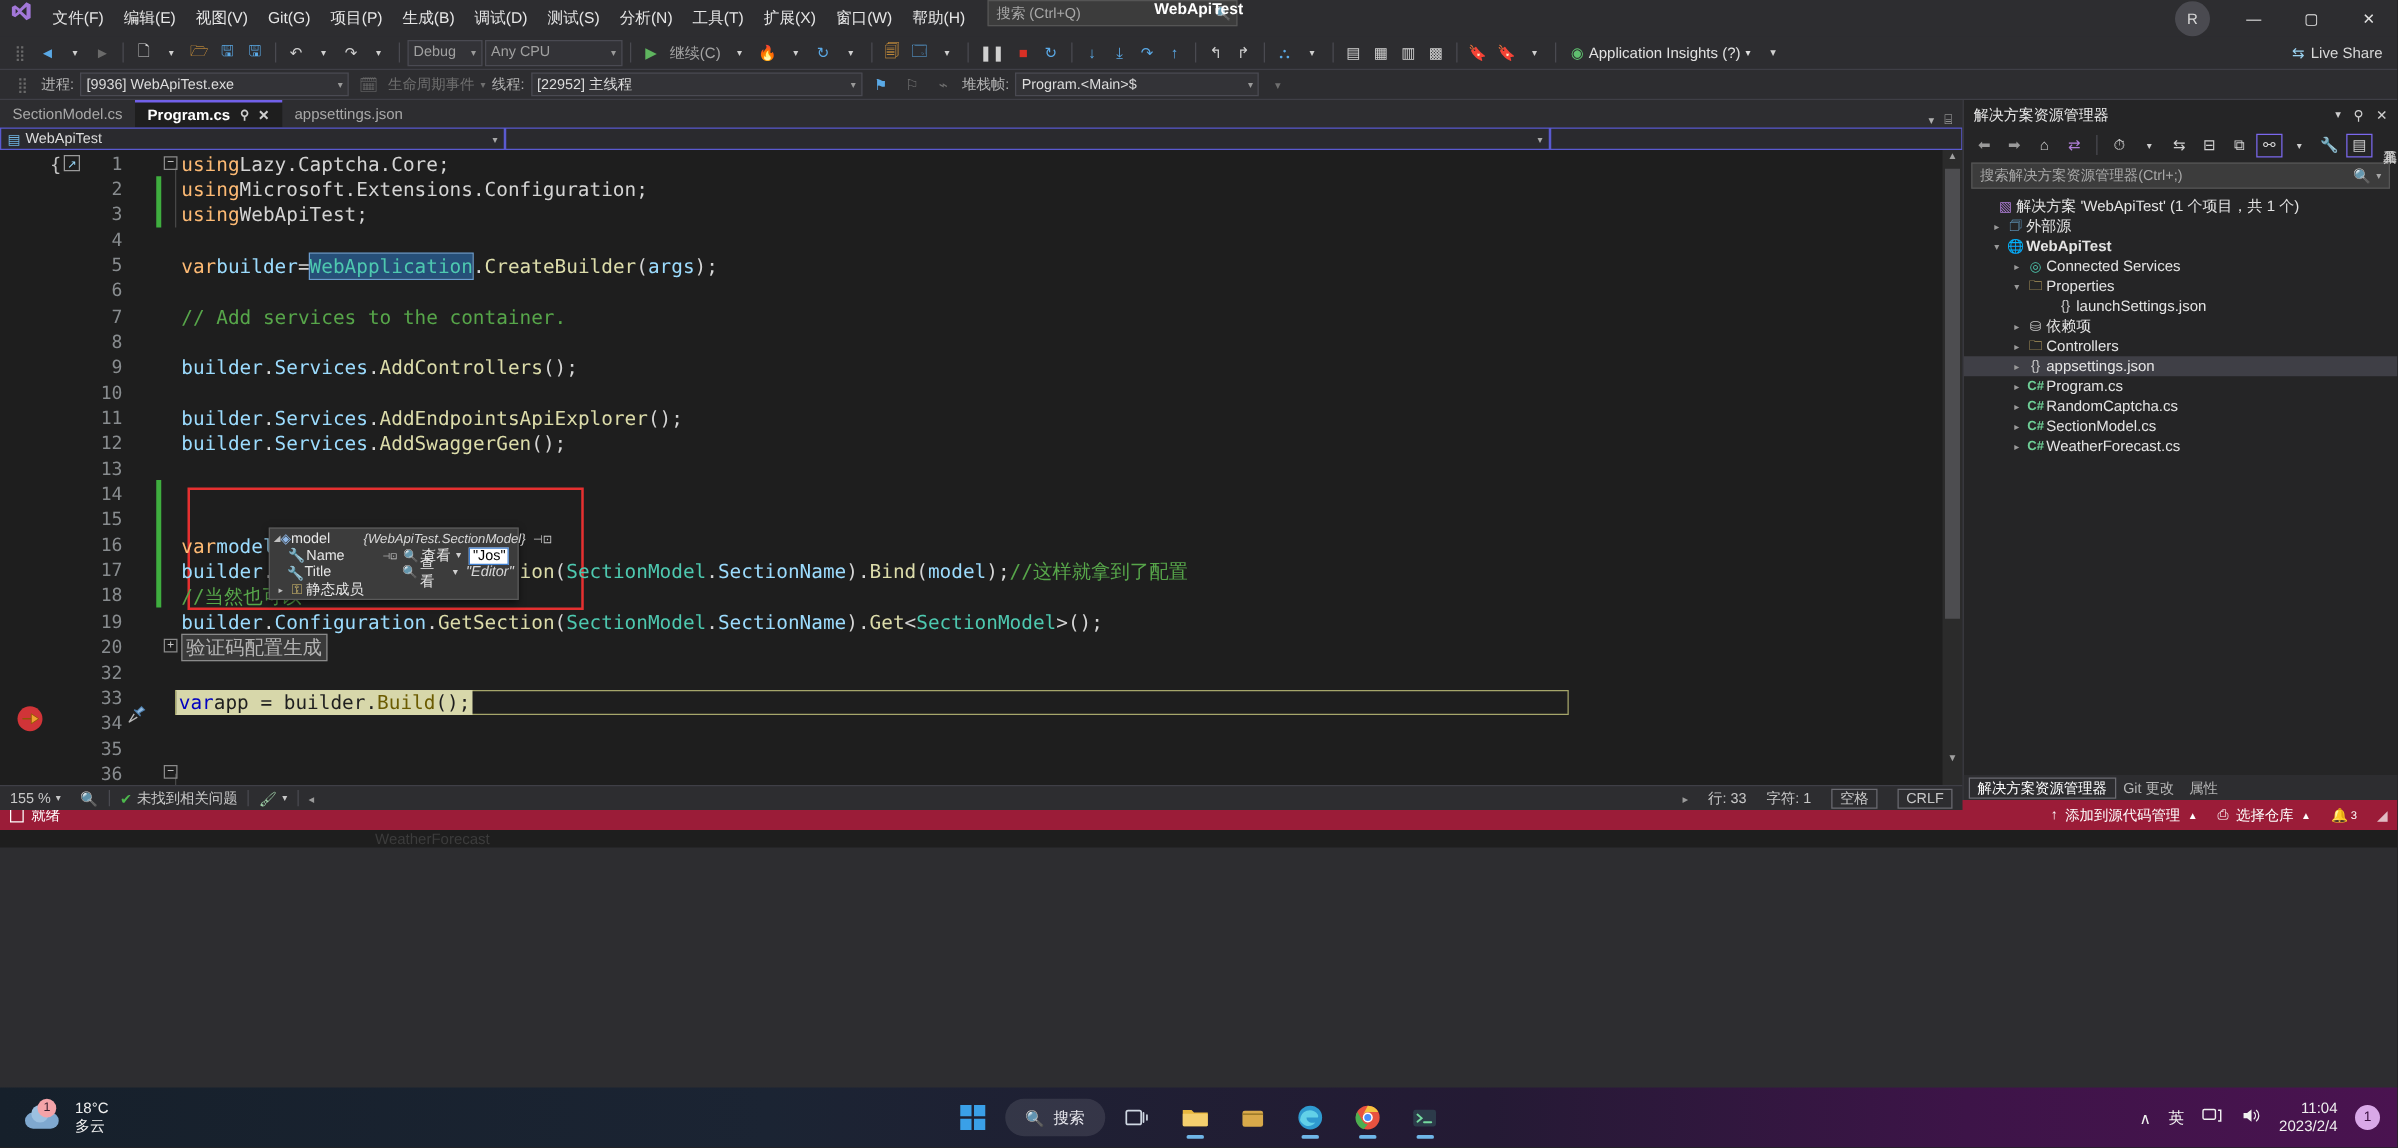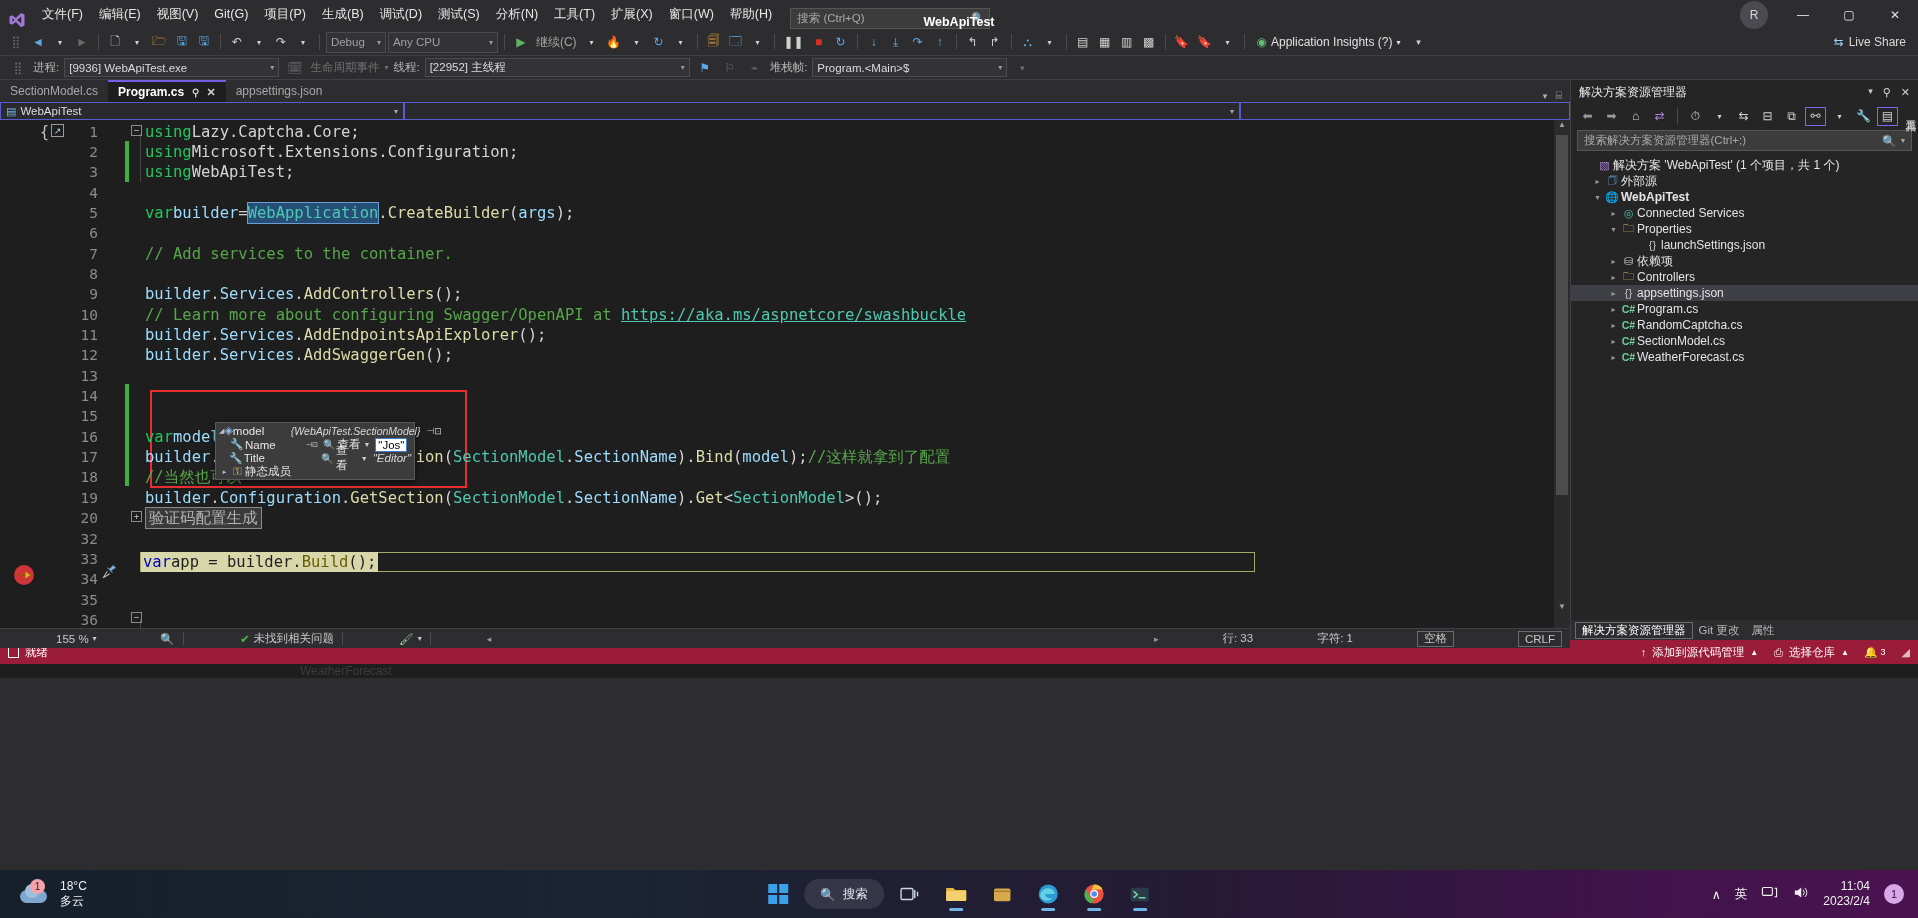--- a/index.html
+++ b/index.html
@@ -1,21 +1,21 @@
 <!DOCTYPE html>
 <html><head>
 <meta charset="utf-8">
 <style>
   * { box-sizing: border-box; margin:0; padding:0; }
   html,body{ width:1918px; height:918px; overflow:hidden; background:#1e1e1e;
     font-family:"Liberation Sans", sans-serif; color:#f1f1f1; }
   .app { position:relative; width:1918px; height:918px; background:#2d2d30; }
 
   
-  .titlebar{ height:29px; background:#2d2d30; display:flex; align-items:flex-end; position:relative; }
+  .titlebar{ height:29px; background:#2d2d30; display:flex; align-items:flex-start; position:relative; }
   .vs-logo{ width:34px; display:flex; justify-content:center; align-items:center; color:#a277d8; font-size:16px; }
   .menu{ display:flex; align-items:center; height:29px; }
   .menu-item{ padding:0 8px; font-size:12.5px; color:#e6e6e6; line-height:29px; white-space:nowrap; }
   .searchbox{ margin-left:10px; width:200px; height:21px; background:#3c3c3c; border:1px solid #555;
      display:flex; align-items:center; font-size:11.5px; color:#a8a8a8; padding-left:6px; position:relative; }
   .searchbox .mag{ position:absolute; right:4px; color:#c8c8c8; font-size:11px; }
   .title-center{ position:absolute; left:0; right:0; text-align:center; font-size:12.5px; font-weight:bold;
      color:#ffffff; pointer-events:none; }
   .title-right{ margin-left:auto; display:flex; align-items:center; height:29px; }
   .acct{ width:28px; height:28px; border-radius:50%; background:#4a4a50; color:#d8d8d8; font-size:12px;
@@ -71,21 +71,21 @@
   .codewrap{ position:relative; height:508px; background:#1e1e1e; overflow:hidden; }
   .code{ position:absolute; inset:0; font-family:"DejaVu Sans Mono", monospace; font-size:15.5px; line-height:20.3px; }
   .ln{ position:absolute; height:20.3px; display:flex; align-items:center; white-space:pre; }
   .gutnum{ position:absolute; width:48px; text-align:right; color:#888c8f; font-size:14.5px;
      font-family:"DejaVu Sans Mono", monospace; height:20.3px; line-height:20.3px; }
   .chgbar{ position:absolute; left:125px; width:4px; background:#3fae3f; }
   .structline{ position:absolute; left:140px; width:1px; background:#474747; }
   .foldbox{ position:absolute; left:131px; width:11px; height:11px; border:1px solid #8a8a8a; color:#c8c8c8;
      font-size:9px; line-height:9px; text-align:center; font-family:"DejaVu Sans Mono",monospace; }
   
-  .kw{ color:#22c55e; } .typ{ color:#4ec9b0; } .fn{ color:#dcdcaa; }
+  .kw{ color:#fdba74; } .typ{ color:#4ec9b0; } .fn{ color:#dcdcaa; }
   .id{ color:#9cdcfe; } .cm{ color:#57a64a; } .pn{ color:#d4d4d4; } .lnk{ color:#4ec9b0; text-decoration:underline; }
   .selhl{ background:#264f78; outline:1px solid #6b9dd0; color:#4ec9b0; }
   .curline{ background:#d7d7aa; color:#1e1e1e; }
   .curline .kw{ color:#0000c0; } .curline .id{ color:#1f1f1f; } .curline .fn{ color:#6b5b00; }
   .collapsed{ background:#3a3a3a; border:1px solid #8a8a8a; color:#b4b4b4; padding:0 3px;}
 
   .redbox{ position:absolute; border:2px solid #e63030; }
   .curline-box{ position:absolute; border:1px solid #a6a66b; }
   .exec-arrow{ position:absolute; color:#e8a33d; font-size:20px; }
   .bp-pin{ position:absolute; color:#6fa8dc; font-size:14px; }
@@ -106,21 +106,21 @@
   .dtip .pinx{ font-size:9px; color:#c4c4c4; margin-left:6px;}
 
   
   .vscroll{ position:absolute; right:0; top:0; width:16px; bottom:0; background:#2b2b2b; }
   .vthumb{ position:absolute; left:2px; width:12px; background:#4d4d50; }
   .vmark{ position:absolute; left:3px; width:10px; height:3px; }
 
   
   .editstatus{ height:20px; background:#2d2d30; display:flex; align-items:center; font-size:11.5px;
      color:#c8c8c8; border-top:1px solid #3f3f46; }
-  .es-cell{ padding:0 8px; display:flex; align-items:center; gap:4px; height:20px;margin-left:48px;}
+  .es-cell{ padding:0 8px; display:flex; align-items:center; gap:4px; height:20px;}
   .es-sep{ width:1px; height:13px; background:#4a4a50;}
   .es-right{ margin-left:auto; display:flex; align-items:center; }
   .es-tabsel{ border:1px solid #6a6a70; padding:0 6px; height:16px; display:flex; align-items:center;}
 
   
   .rp-title{ height:24px; display:flex; align-items:center; padding:0 8px; font-size:12px; color:#e8e8e8; }
   .rp-title .ctrls{ margin-left:auto; display:flex; gap:10px; color:#cfcfcf; font-size:11px;}
   .rp-toolbar{ height:24px; display:flex; align-items:center; gap:3px; padding:0 6px; }
   .rtb{ width:21px; height:19px; display:flex; align-items:center; justify-content:center; font-size:12px; color:#d0d0d0;}
   .rtb.boxed{ border:1px solid #7b68ee; }
@@ -412,21 +412,20 @@
           <div class="gutnum" style="left:50px;top:449px">34</div>
           <div class="gutnum" style="left:50px;top:470px">35</div>
           <div class="gutnum" style="left:50px;top:490px">36</div>
 
           <div class="ln" style="left:145px;top:2px"><span class="kw">using</span> <span class="pn">Lazy.Captcha.Core;</span></div>
           <div class="ln" style="left:145px;top:22px"><span class="kw">using</span> <span class="pn">Microsoft.Extensions.Configuration;</span></div>
           <div class="ln" style="left:145px;top:42px"><span class="kw">using</span> <span class="pn">WebApiTest;</span></div>
           <div class="ln" style="left:145px;top:83px"><span class="kw">var</span> <span class="id">builder</span> <span class="pn">=</span> <span class="selhl">WebApplication</span><span class="pn">.</span><span class="fn">CreateBuilder</span><span class="pn">(</span><span class="id">args</span><span class="pn">);</span></div>
           <div class="ln cm" style="left:145px;top:124px">// Add services to the container.</div>
           <div class="ln" style="left:145px;top:164px"><span class="id">builder</span><span class="pn">.</span><span class="id">Services</span><span class="pn">.</span><span class="fn">AddControllers</span><span class="pn">();</span></div>
-          <div class="ln" style="left:145px;top:185px"><span class="cm">// Learn more about configuring Swagger/OpenAPI at </span><span class="lnk">https://aka.ms/aspnetcore/swashbuckle</span></div>
           <div class="ln" style="left:145px;top:205px"><span class="id">builder</span><span class="pn">.</span><span class="id">Services</span><span class="pn">.</span><span class="fn">AddEndpointsApiExplorer</span><span class="pn">();</span></div>
           <div class="ln" style="left:145px;top:225px"><span class="id">builder</span><span class="pn">.</span><span class="id">Services</span><span class="pn">.</span><span class="fn">AddSwaggerGen</span><span class="pn">();</span></div>
           <div class="ln" style="left:145px;top:307px"><span class="kw">var</span> <span class="id">model</span> <span class="pn">=</span> <span class="kw">new</span> <span class="typ">SectionModel</span><span class="pn">();</span></div>
           <div class="ln" style="left:145px;top:327px"><span class="id">builder</span><span class="pn">.</span><span class="id">Configuration</span><span class="pn">.</span><span class="fn">GetSection</span><span class="pn">(</span><span class="typ">SectionModel</span><span class="pn">.</span><span class="id">SectionName</span><span class="pn">).</span><span class="fn">Bind</span><span class="pn">(</span><span class="id">model</span><span class="pn">);</span><span class="cm">//这样就拿到了配置</span></div>
           <div class="ln cm" style="left:145px;top:347px">//当然也可以</div>
           <div class="ln" style="left:145px;top:368px"><span class="id">builder</span><span class="pn">.</span><span class="id">Configuration</span><span class="pn">.</span><span class="fn">GetSection</span><span class="pn">(</span><span class="typ">SectionModel</span><span class="pn">.</span><span class="id">SectionName</span><span class="pn">).</span><span class="fn">Get</span><span class="pn">&lt;</span><span class="typ">SectionModel</span><span class="pn">&gt;();</span></div>
           <div class="ln" style="left:145px;top:388px"><span class="collapsed">验证码配置生成</span></div>
           <div class="ln curline" style="left:141px;top:432px;padding:0 2px;height:20px;"><span class="kw">var</span> <span class="id">app</span> = <span class="id">builder</span>.<span class="fn">Build</span>();</div>
 
         </div>

